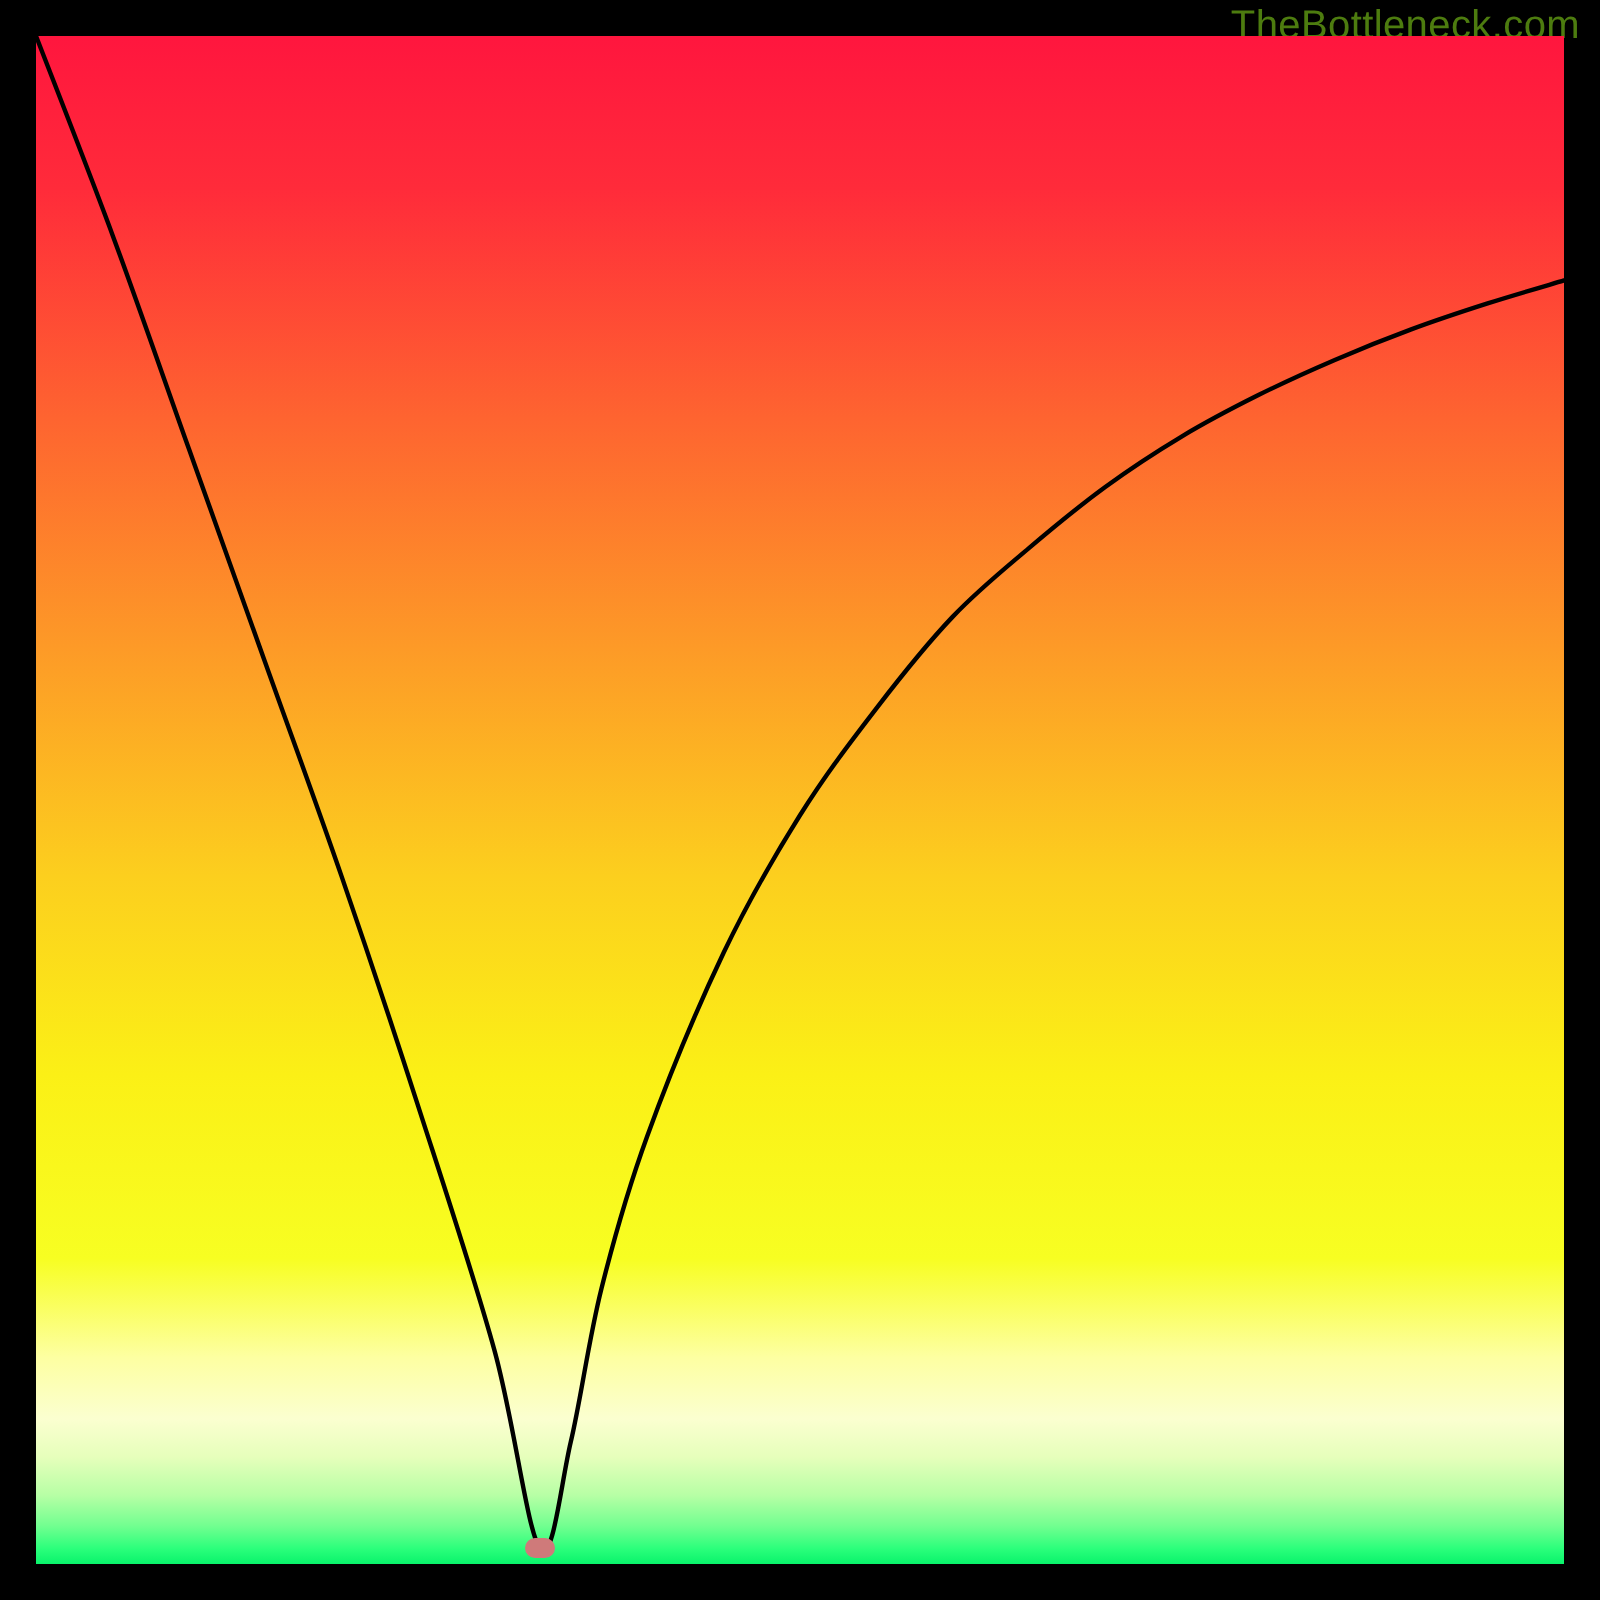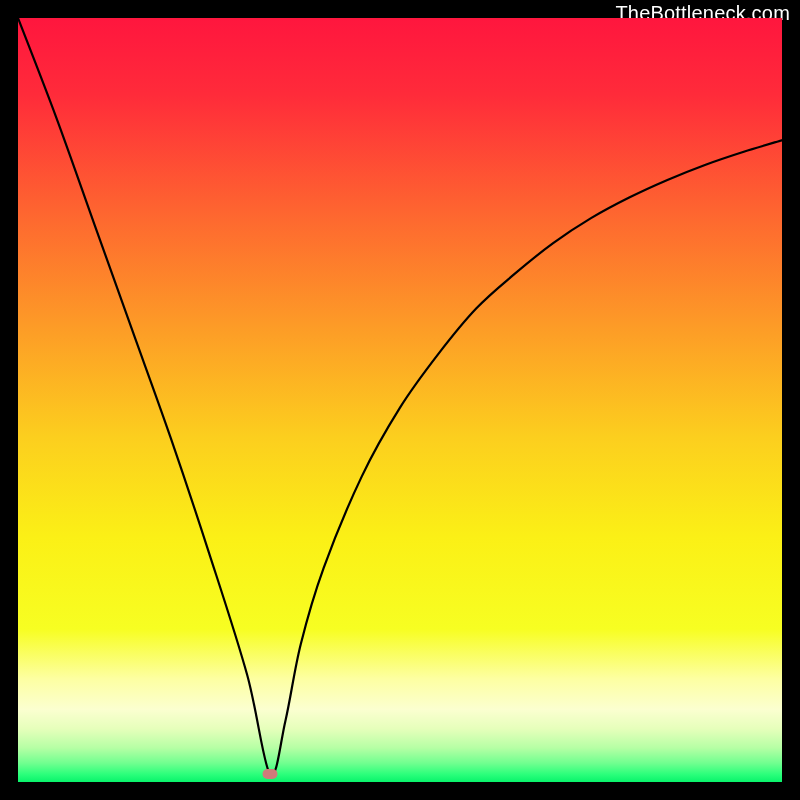--- a/index.html
+++ b/index.html
@@ -45,21 +45,21 @@
     width: 15px;
     height: 10px;
     background: #cf7a7a;
     border-radius: 5px;
     transform: translate(-50%, -50%);
   }
   .watermark {
     position: absolute;
     top: 2px;
     right: 10px;
-    color: #ffffff;
+    color: #4d7c0f;
     font-size: 20px;
     font-weight: 500;
     letter-spacing: 0.2px;
   }
 </style>
 </head>
 <body>
 
 <div class="watermark">TheBottleneck.com</div>
 

